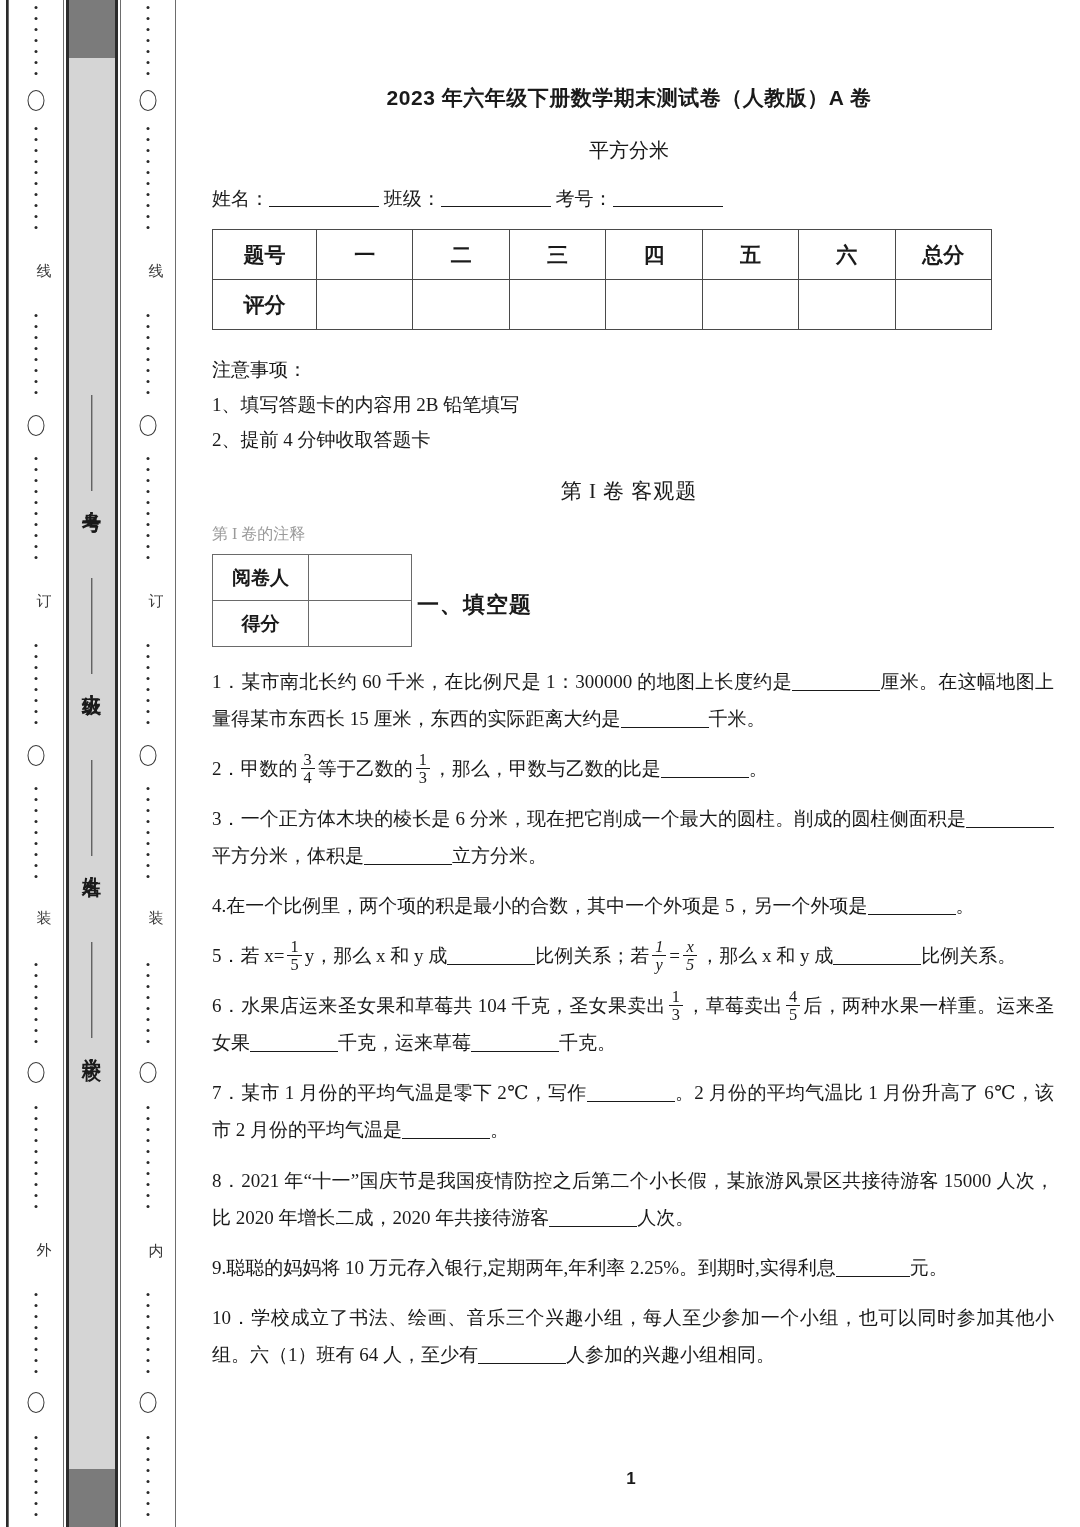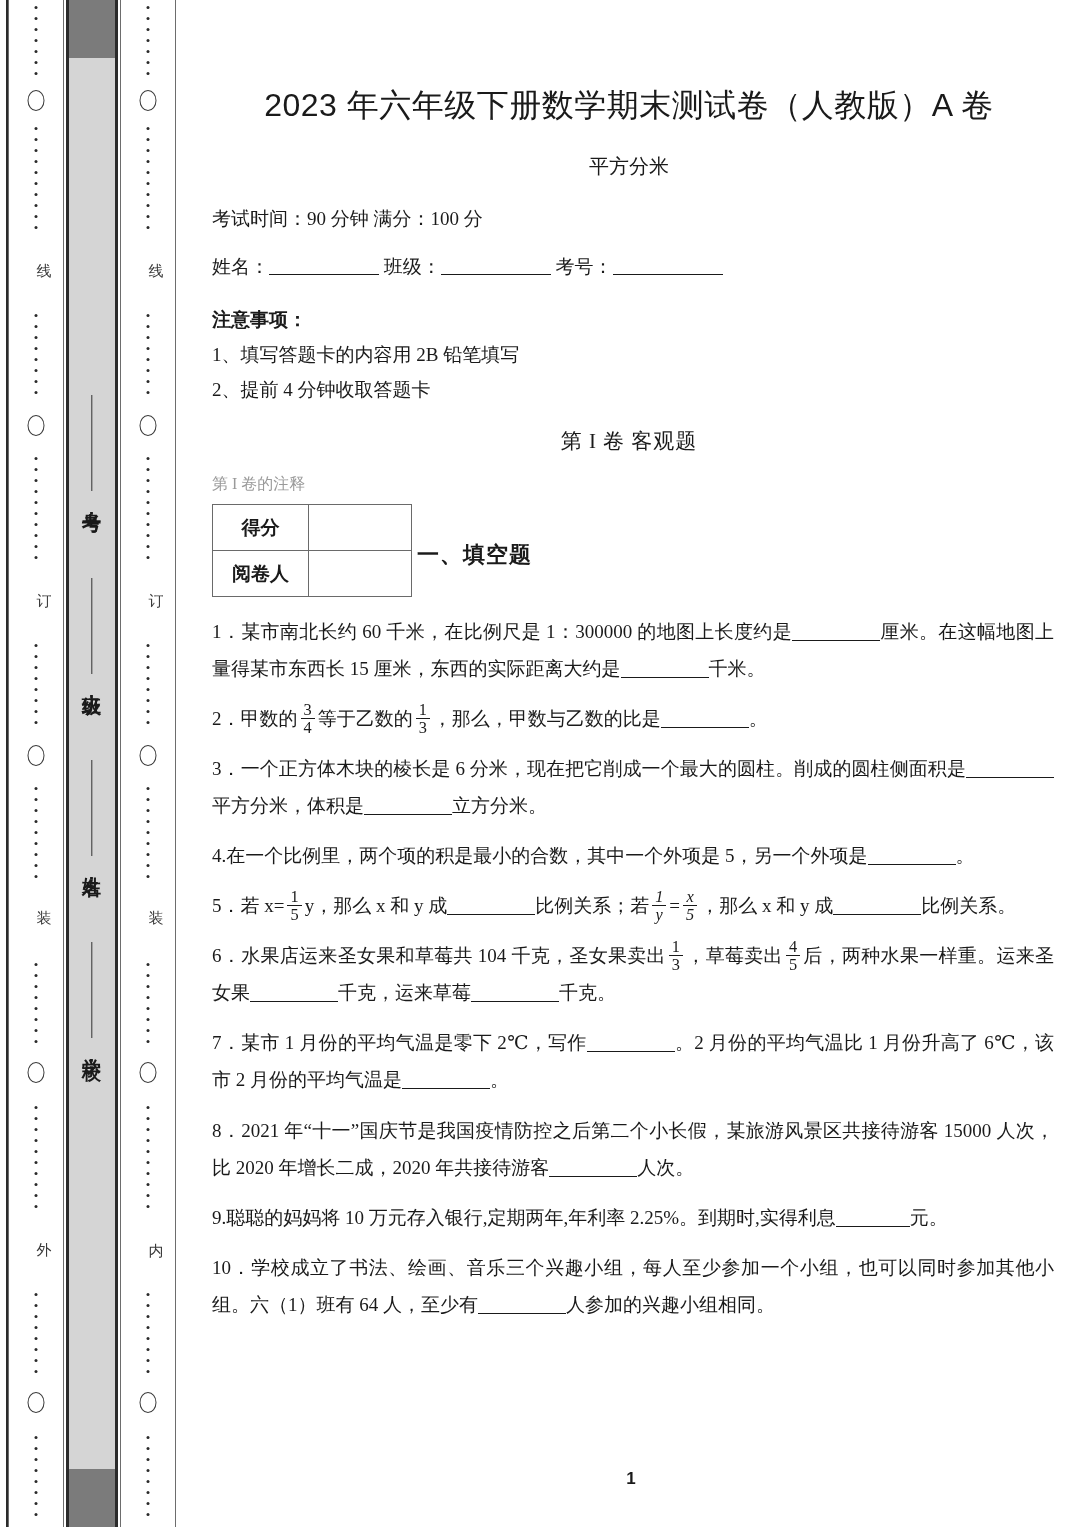--- a/index.html
+++ b/index.html
@@ -131,22 +131,22 @@
   
   #content {
     position: absolute;
     left: 182px; top: 0;
     width: 898px; height: 1527px;
     padding: 0 22px 0 18px;
   }
 
   .doc-title {
     text-align: center;
-    font-size: 32px;
-    font-weight: normal;
+    font-size: 21px;
+    font-weight: bold;
     letter-spacing: 0.5px;
     margin-top: 84px;
     font-family: "Liberation Sans", "DejaVu Sans", sans-serif;
   }
   .doc-subtitle {
     text-align: center;
     font-size: 20px;
     margin-top: 25px;
     font-family: "Liberation Serif", "DejaVu Serif", serif;
   }
@@ -183,21 +183,20 @@
     font-size: 21px;
     font-weight: bold;
     font-family: "Liberation Sans", "DejaVu Sans", sans-serif;
   }
   table.score-table td.lead { width: 104px; }
 
   .notes-title {
     font-size: 19px;
     margin-top: 27px;
     margin-left: 12px;
-    font-weight: bold;
   }
   .note-line {
     font-size: 19px;
     margin-top: 9px;
     margin-left: 12px;
   }
   .section-head {
     text-align: center;
     font-size: 21px;
     margin-top: 24px;
@@ -503,45 +502,68 @@
       <div class="ring" style="top:1062px"></div>
       <div class="seal-word" style="top:1228px">内</div>
       <div class="ring" style="top:1392px"></div>
     </div>
   </div>
 
   <div id="content">
 
     <div class="doc-title">2023 年六年级下册数学期末测试卷（人教版）A 卷</div>
     <div class="doc-subtitle">平方分米</div>
-    <div class="exam-meta">考试时间：90 分钟 满分：100 分</div>
 
     <div class="id-line">
       <span>姓名：</span><span class="blank-ul" style="width:110px"></span>
       <span>班级：</span><span class="blank-ul" style="width:110px"></span>
       <span>考号：</span><span class="blank-ul" style="width:110px"></span>
     </div>
 
+    <table class="score-table">
+      <tbody>
+        <tr>
+          <td class="lead">题号</td>
+          <td>一</td>
+          <td>二</td>
+          <td>三</td>
+          <td>四</td>
+          <td>五</td>
+          <td>六</td>
+          <td>总分</td>
+        </tr>
+        <tr>
+          <td class="lead">评分</td>
+          <td></td>
+          <td></td>
+          <td></td>
+          <td></td>
+          <td></td>
+          <td></td>
+          <td></td>
+        </tr>
+      </tbody>
+    </table>
 
     <div class="notes-title">注意事项：</div>
     <div class="note-line">1、填写答题卡的内容用 2B 铅笔填写</div>
     <div class="note-line">2、提前 4 分钟收取答题卡</div>
 
     <div class="section-head">第 I 卷 客观题</div>
     <div class="section-note">第 I 卷的注释</div>
 
     <div class="grader-row">
       <table class="grader-table">
         <tbody>
           <tr>
-            <td class="lbl">得分</td>
+            <td class="lbl">阅卷人</td>
             <td></td>
           </tr>
           <tr>
-            <td class="lbl">阅卷人</td>
+            <td class="lbl">得分</td>
             <td></td>
           </tr>
         </tbody>
       </table>
       <div class="part-title">一、填空题</div>
     </div>
 
     <div class="q">
       <span>1．</span><span>某市南北长约 60 千米，在比例尺是 1：300000 的地图上长度约是</span><span class="fill"></span><span>厘米。在这幅地图上量得某市东西长 15 厘米，东西的实际距离大约是</span><span class="fill"></span><span>千米。</span>
     </div>

